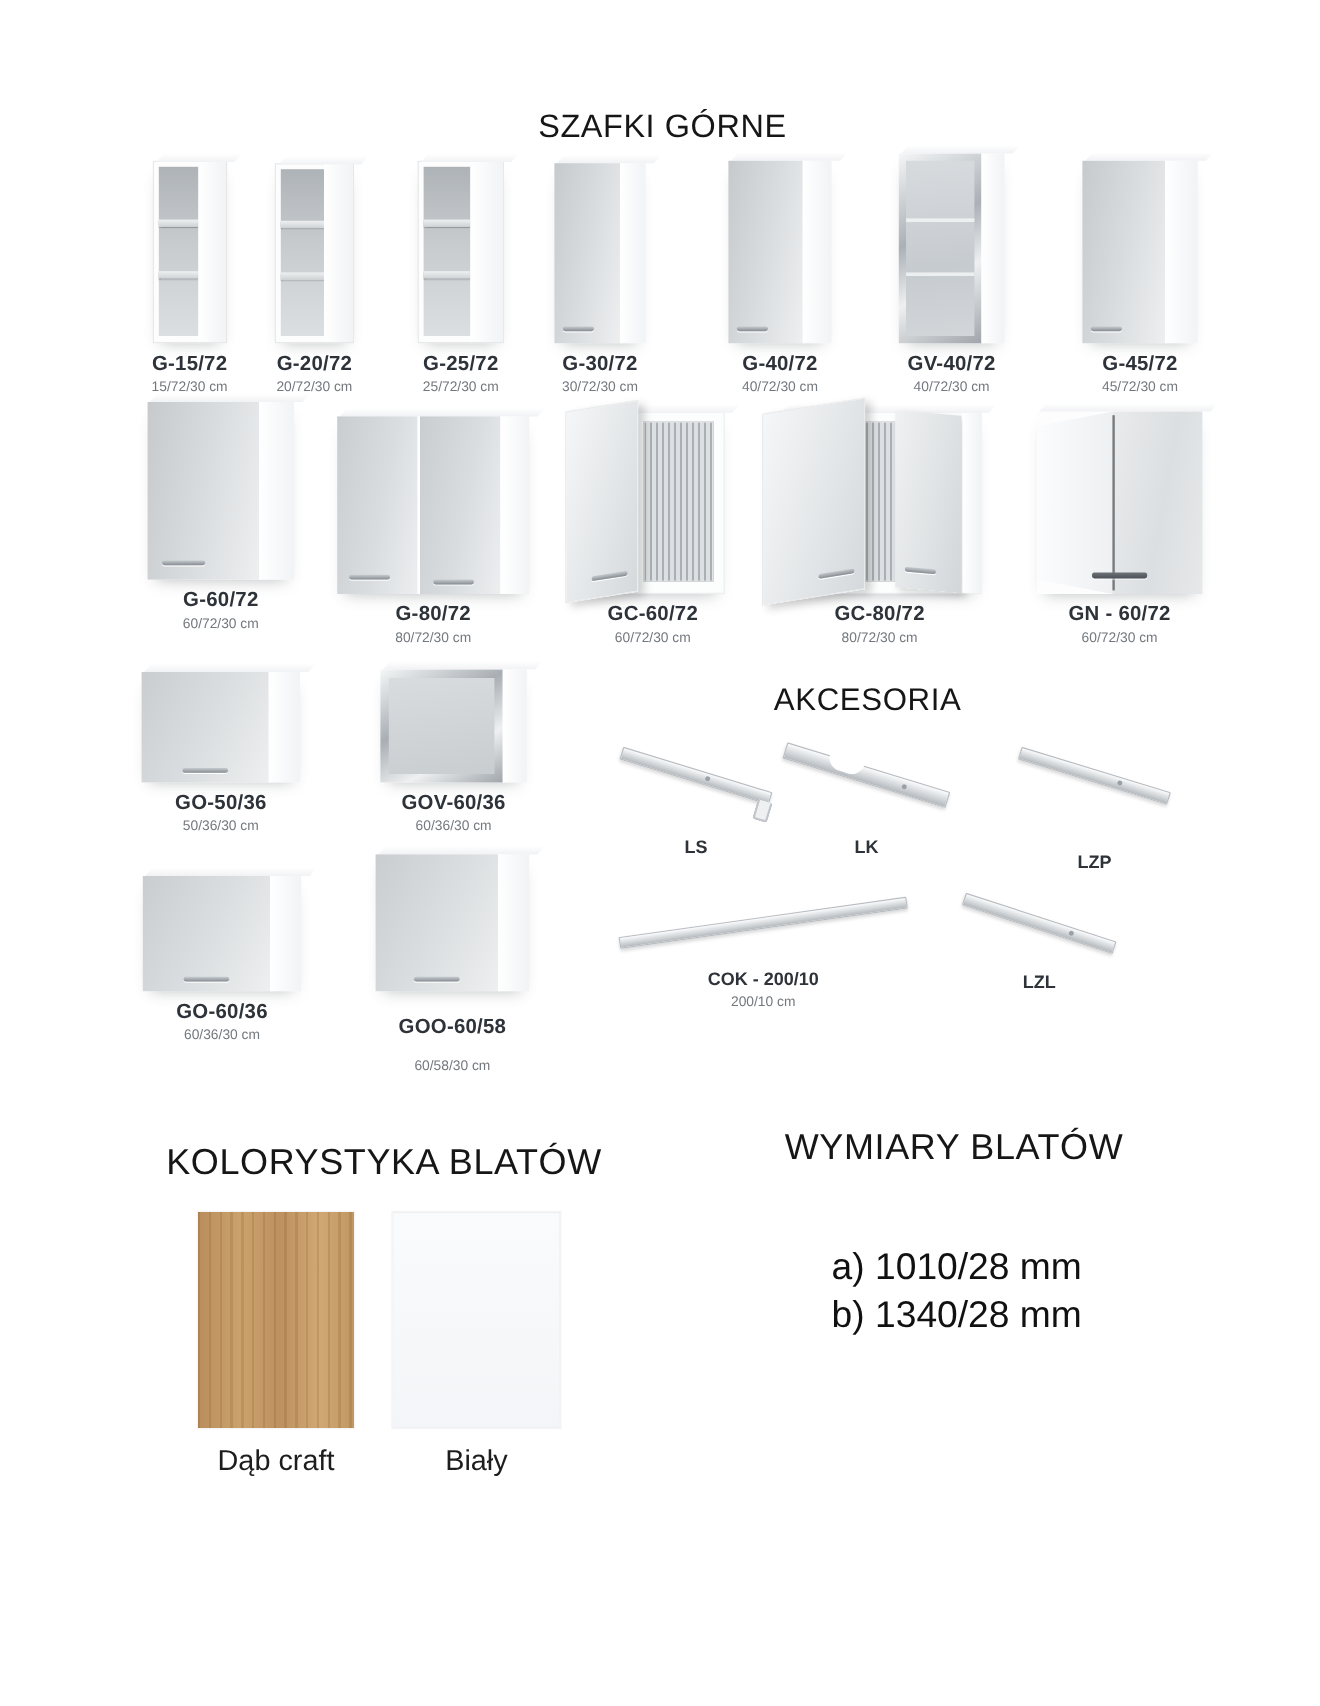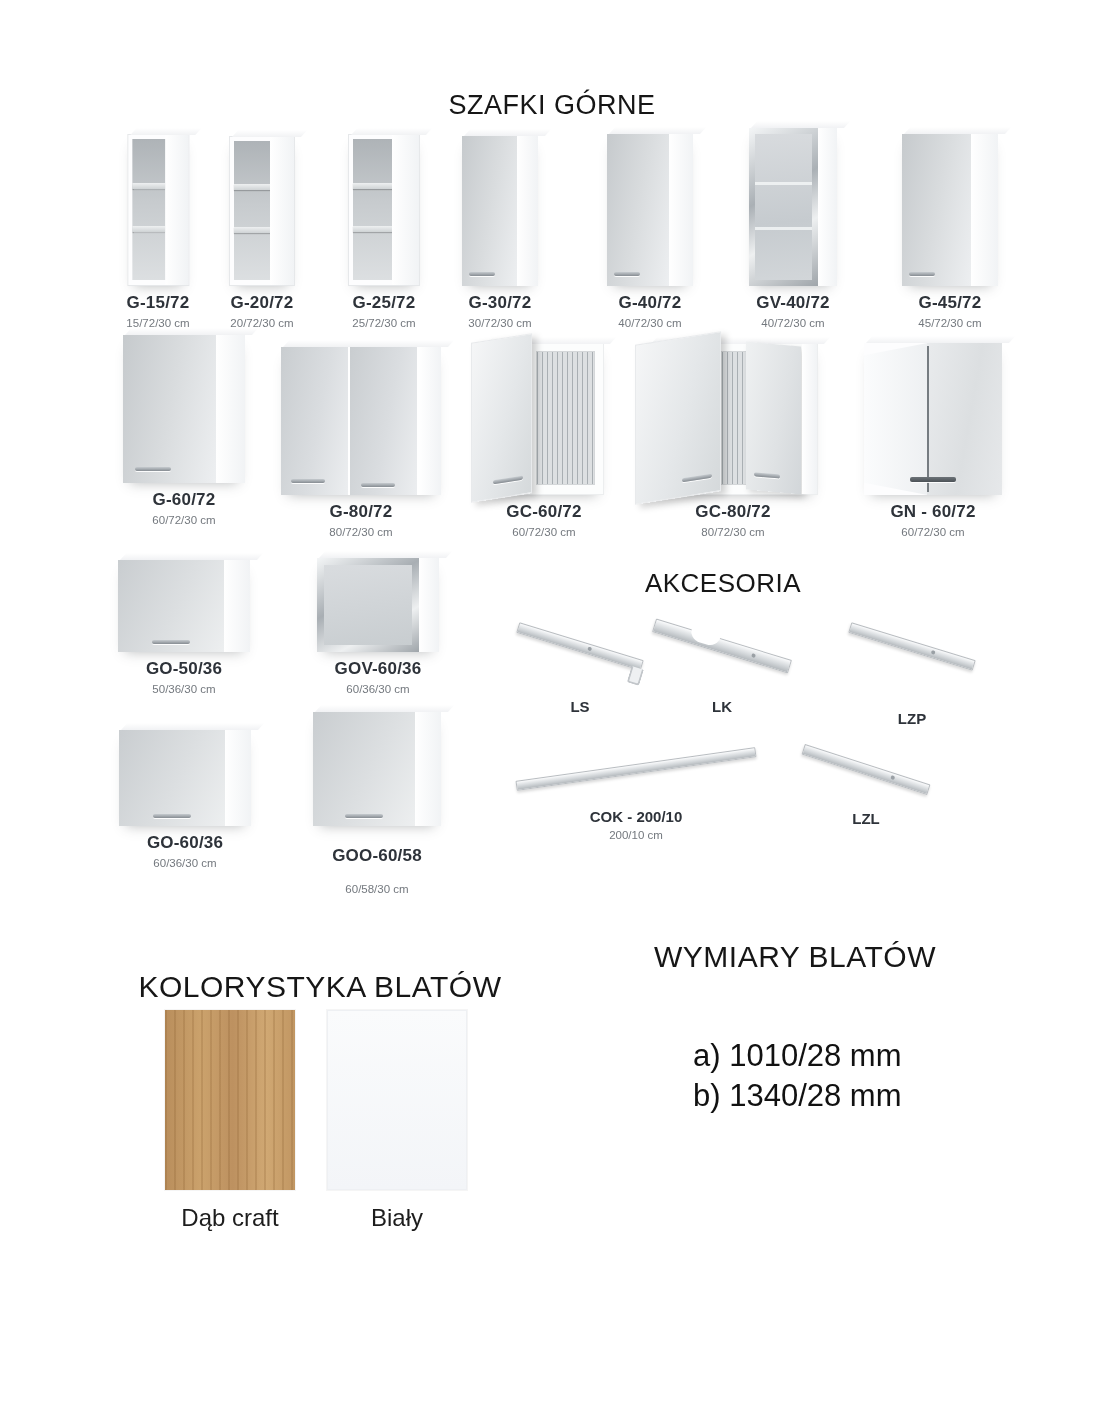--- a/index.html
+++ b/index.html
@@ -122,21 +122,21 @@
   .swatch .slabel{font-size:24px;color:#1d1d1d;text-align:center;margin-top:14px;}
 
   .dimlist{position:absolute;left:693px;top:1036px;font-size:31px;color:#111;line-height:40px;}
   .dimlist div{white-space:nowrap;}
 </style>
 </head>
 <body>
 
 <div class="heading" style="left:552px;top:90px;font-size:27px;">SZAFKI GÓRNE</div>
 <div class="heading" style="left:723px;top:568px;font-size:26px;">AKCESORIA</div>
-<div class="heading" style="left:320px;top:952px;font-size:30px;margin-top:18px;">KOLORYSTYKA BLATÓW</div>
+<div class="heading" style="left:320px;top:952px;font-size:30px;">KOLORYSTYKA BLATÓW</div>
 <div class="heading" style="left:795px;top:940px;font-size:30px;">WYMIARY BLATÓW</div>
 
 <div class="cell" style="left:158px;top:126px;">
   <div class="figwrap" style="height:160px;">
     <div class="cab shelf" style="width:60px;height:150px;">
       <i class="inner">
           <b style="top:31%"></b>
           <b style="top:62%"></b>
         </i>
       <i class="side"></i>

